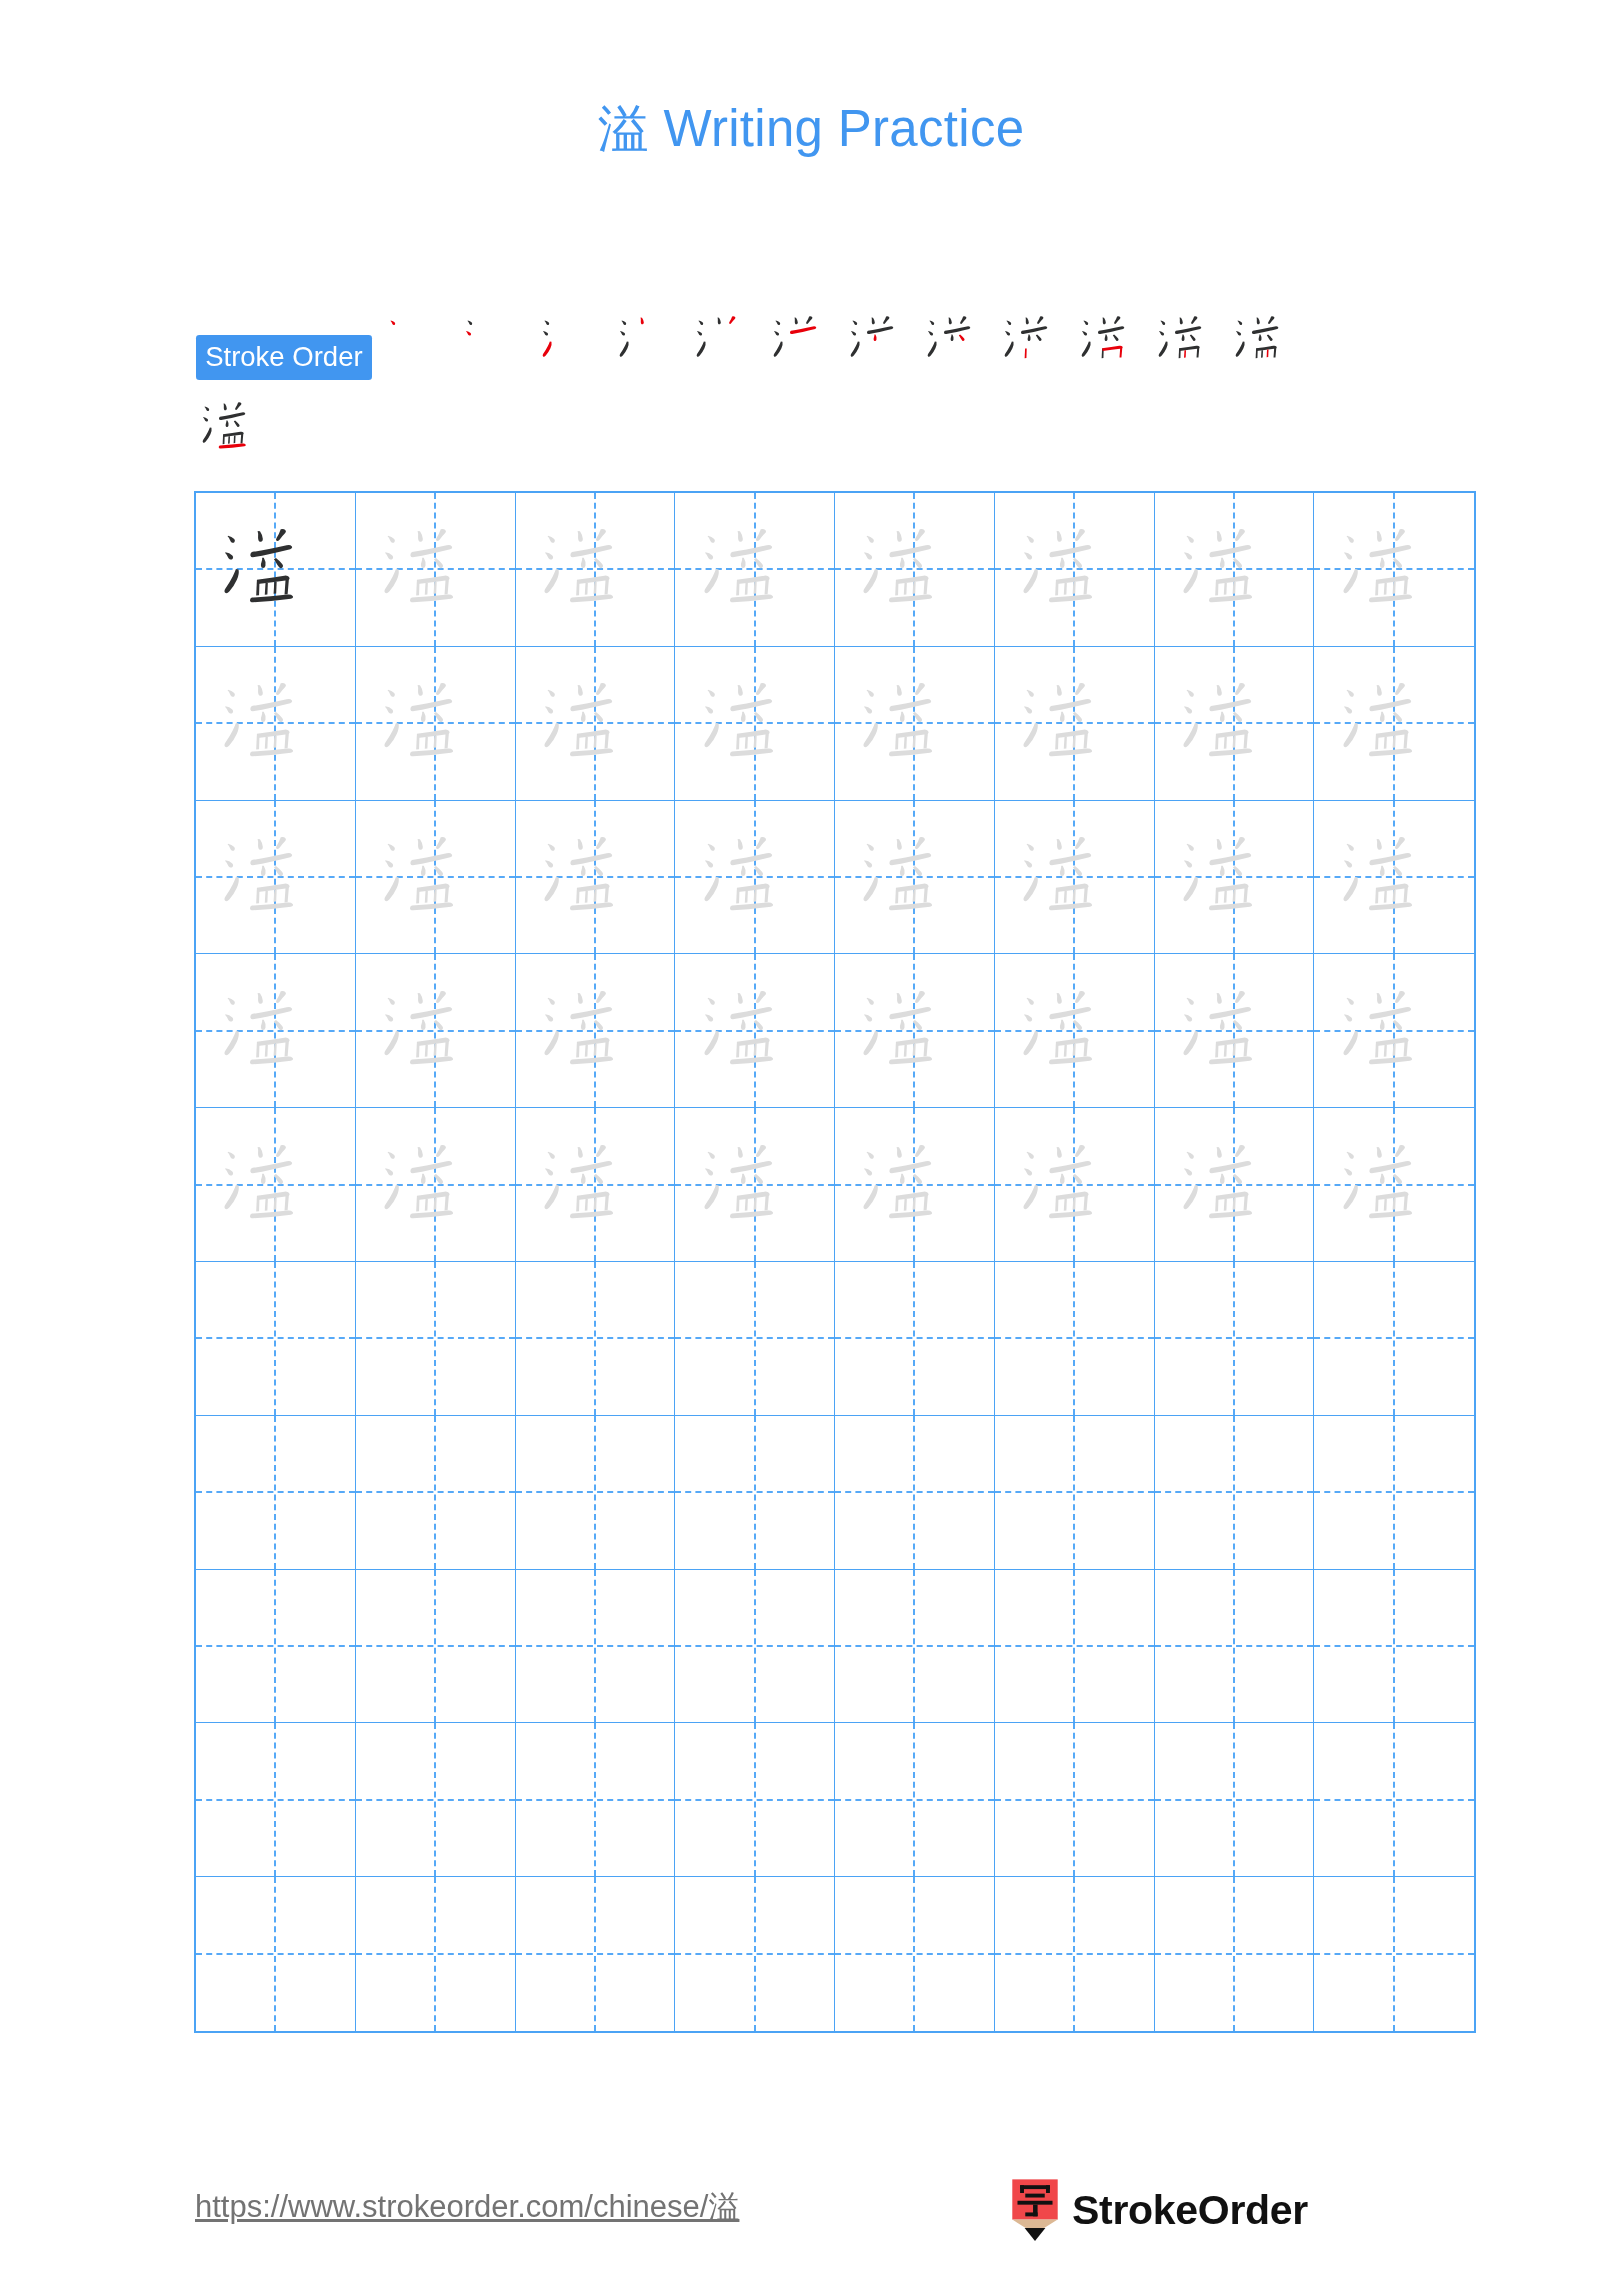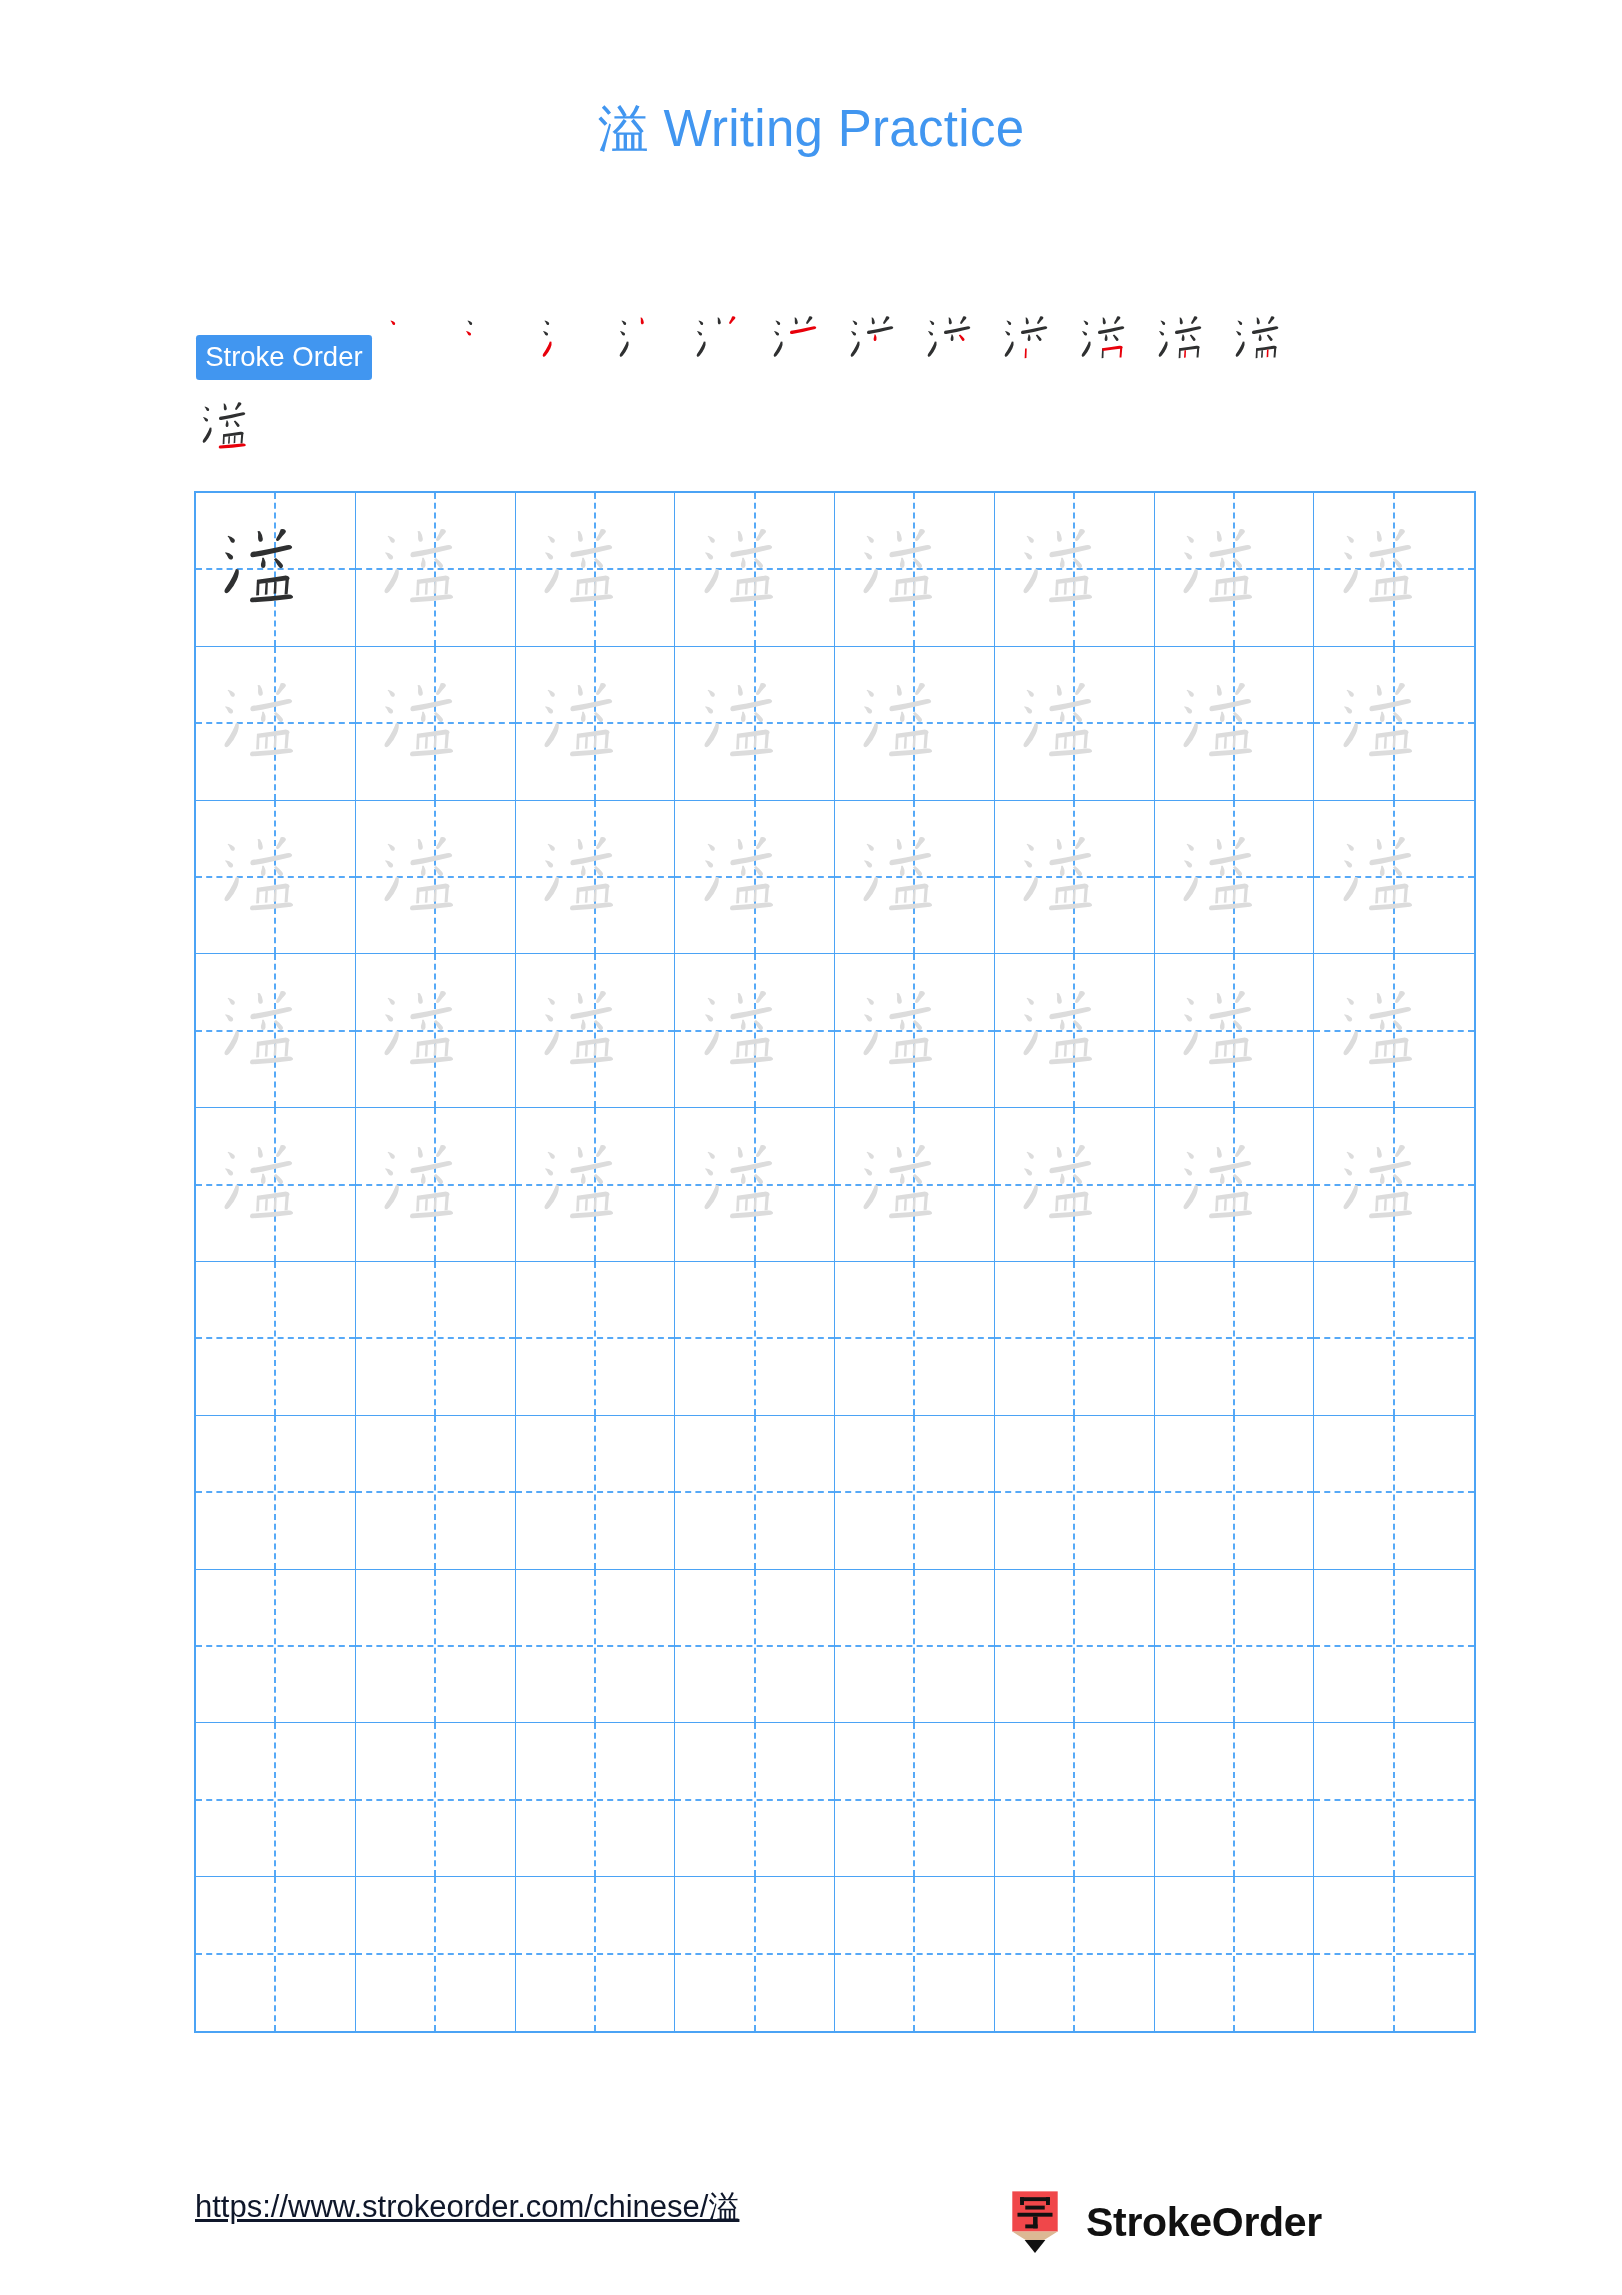--- a/index.html
+++ b/index.html
@@ -142,31 +142,30 @@
     left: 0;
     top: 2179px;
     width: 1622px;
     height: 79px;
   }
   .footer-url {
     position: absolute;
     left: 195px;
     top: 6.5px;
     font-size: 31px;
-    color: #0f172a;
+    color: #737373;
     white-space: nowrap;
   }
   .footer-brand {
     position: absolute;
     left: 1011px;
     top: 0;
     display: flex;
     align-items: center;
-    gap: 27px;
-    margin-top: 12px;
+    gap: 13px;
   }
   .brand-logo {
     width: 48px;
     height: 63px;
     position: relative;
     flex: 0 0 48px;
   }
   .brand-name {
     font-size: 41px;
     font-weight: bold;

